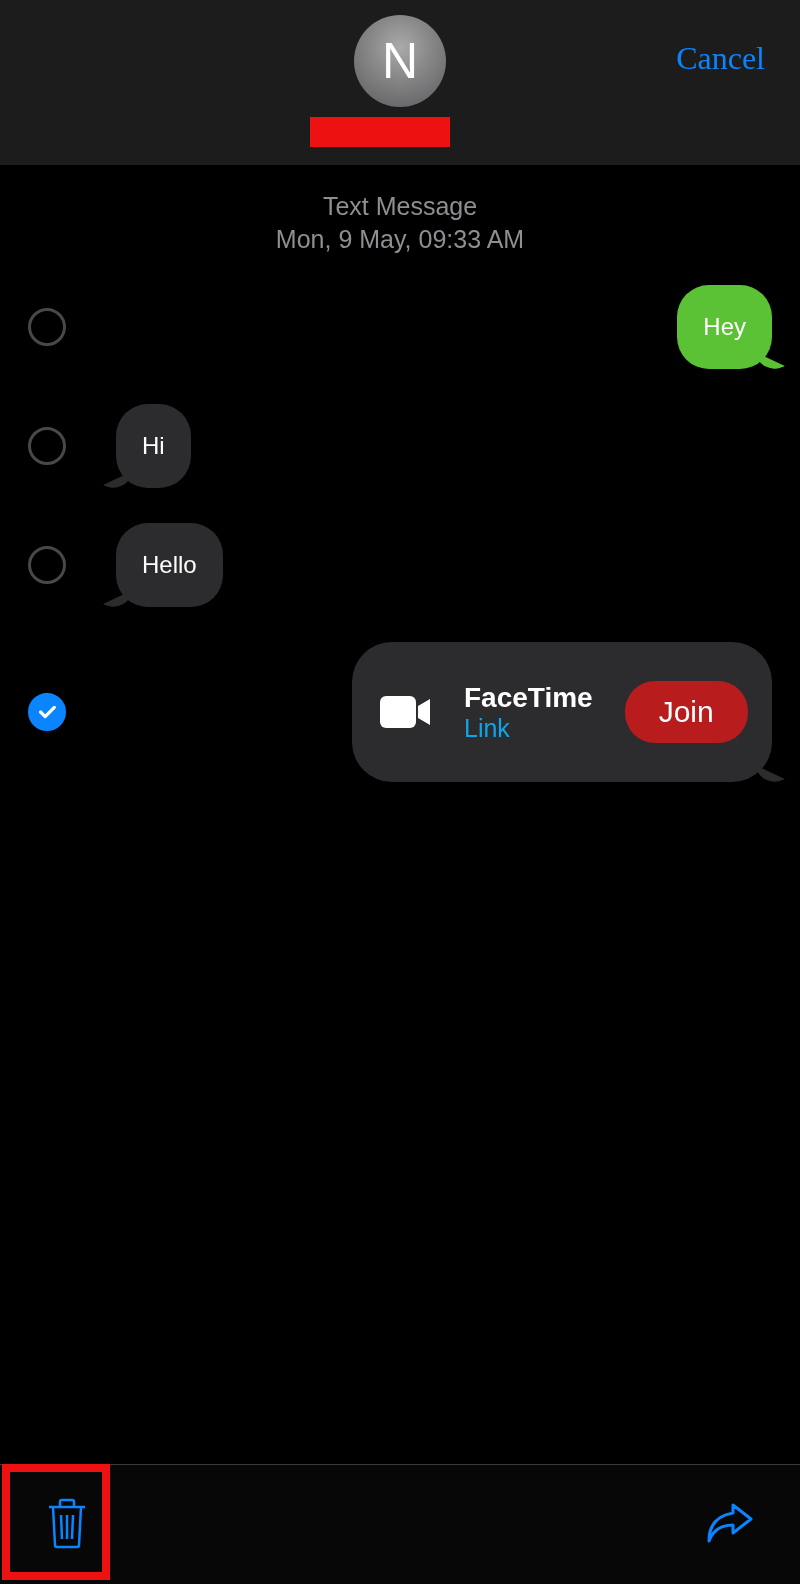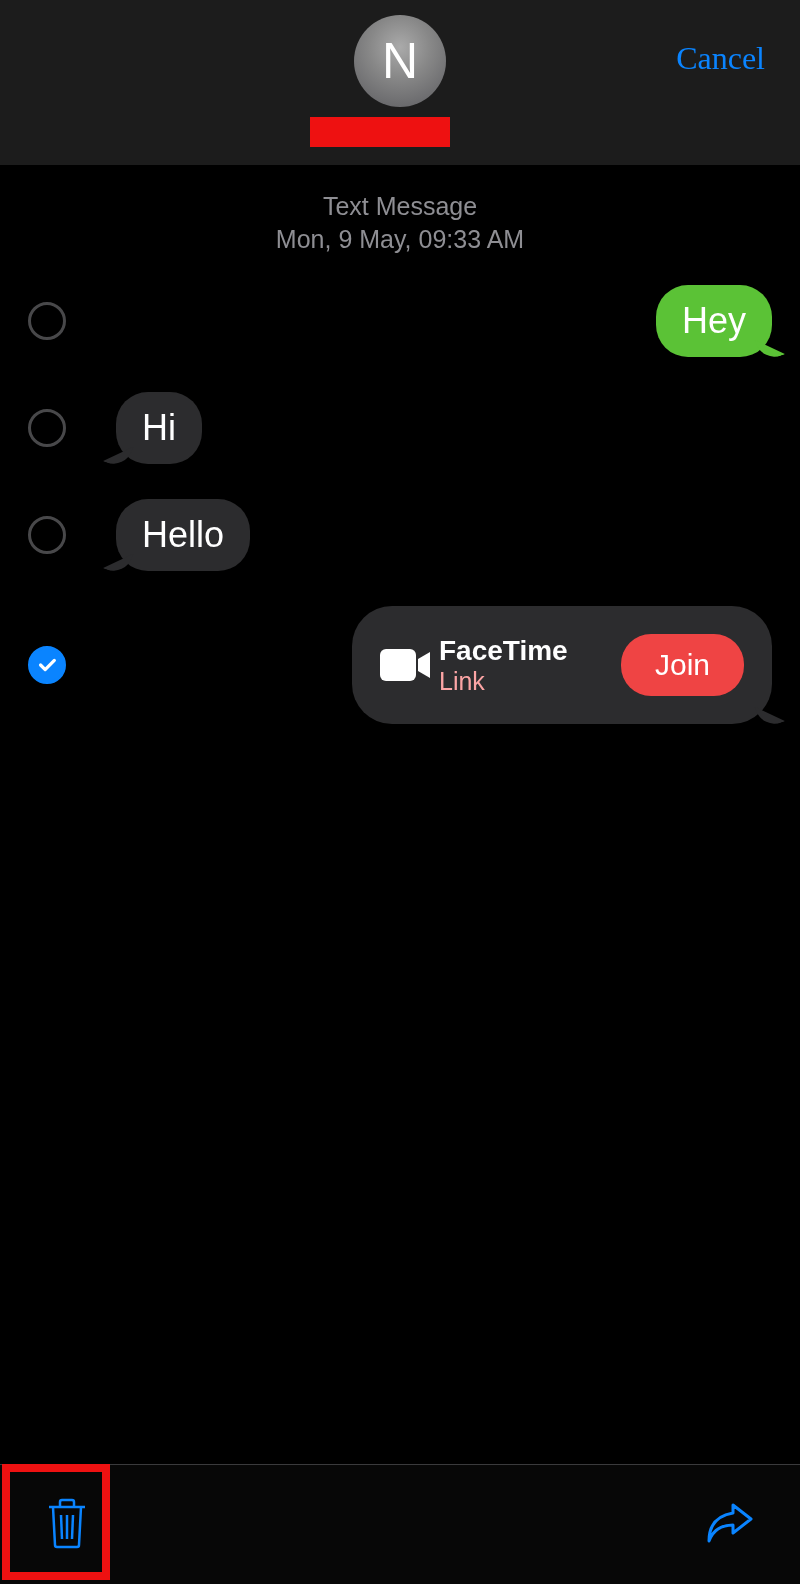--- a/index.html
+++ b/index.html
@@ -97,23 +97,23 @@
       flex: 1;
       display: flex;
     }
     .bubble-container.sent {
       justify-content: flex-end;
     }
     .bubble-container.received {
       justify-content: flex-start;
     }
     .bubble {
-      padding: 15px 26px;
+      padding: 28px 26px;
       border-radius: 32px;
-      font-size: 36px;
+      font-size: 24px;
       position: relative;
     }
     .bubble.green {
       background: #5bc236;
       color: #fff;
     }
     .bubble.green::after {
       content: "";
       position: absolute;
       bottom: -2px;
@@ -143,24 +143,24 @@
     }
     .message-row.sent-row .selector {
       margin-right: 0;
     }
     .message-row.sent-row {
       justify-content: space-between;
     }
     .facetime-card {
       background: #2c2c2e;
       border-radius: 40px;
-      padding: 28px 28px;
-      display: flex;
-      align-items: center;
-      gap: 7px;
+      padding: 39px 28px;
+      display: flex;
+      align-items: center;
+      gap: 32px;
       position: relative;
       width: 420px;
     }
     .facetime-card::after {
       content: "";
       position: absolute;
       bottom: -2px;
       right: -10px;
       width: 24px;
       height: 24px;
@@ -177,24 +177,24 @@
     .facetime-text {
       flex: 1;
     }
     .facetime-title {
       font-size: 28px;
       font-weight: 600;
       color: #fff;
     }
     .facetime-sub {
       font-size: 25px;
-      color: #fca5a5;
+      color: #0ea5e9;
     }
     .join-btn {
-      background: #ef4444;
+      background: #b91c1c;
       color: #fff;
       border: none;
       border-radius: 30px;
       padding: 14px 34px;
       font-size: 30px;
       font-weight: 500;
       cursor: pointer;
     }
     .bottom-bar {
       position: absolute;

